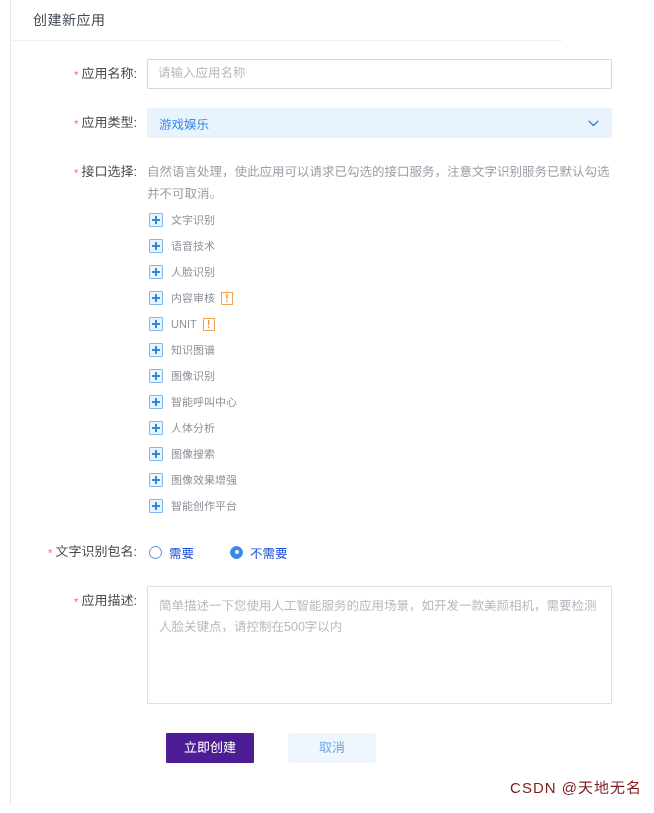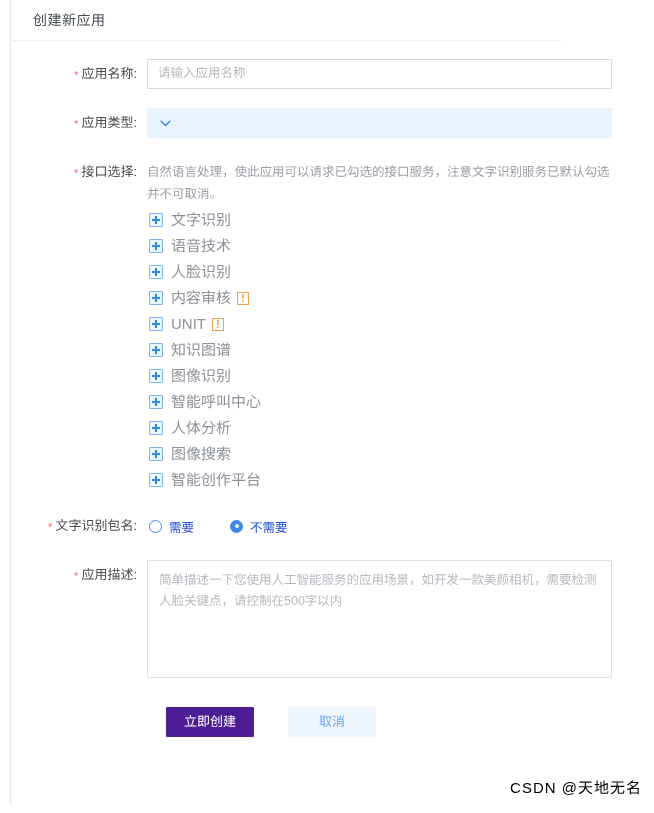--- a/index.html
+++ b/index.html
@@ -147,21 +147,21 @@
   }
   .expander::before {
     left: 2px; right: 2px; top: 50%;
     height: 2px; margin-top: -1px;
   }
   .expander::after {
     top: 2px; bottom: 2px; left: 50%;
     width: 2px; margin-left: -1px;
   }
   .tree-label {
-    font-size: 15px;
+    font-size: 11px;
     color: #8d929a;
     line-height: 26px;
   }
   .warn-badge {
     display: inline-block;
     margin-left: 6px;
     width: 12px;
     height: 13px;
     border: 1px solid #f0a355;
     color: #f0943a;
@@ -262,21 +262,21 @@
     background: #eff6fe;
     color: #6fa8e8;
   }
 
   
   .watermark {
     position: absolute;
     right: 12px;
     bottom: 16px;
     font-size: 15px;
-    color: #000000;
+    color: #7f1d1d;
     letter-spacing: 1px;
     white-space: nowrap;
   }
 </style>
 </head>
 <body>
 
 <div class="panel">
 
   <div class="panel-header">创建新应用</div>
@@ -291,20 +291,21 @@
         <input class="text-input" type="text" placeholder="请输入应用名称" style="">
       </div>
     </div>
 
     <div class="form-row">
       <div class="form-label">
         <span class="req-star">*</span><span>应用类型:</span>
       </div>
       <div class="form-field">
         <div class="select-box">
+          <span class="select-value">游戏娱乐</span>
           <span class="chev">
             <svg viewBox="0 0 16 16" width="13" height="13" aria-hidden="true">
               <path d="M2.6 5.2 L8 10.4 L13.4 5.2" fill="none" stroke="currentColor" stroke-width="1.9" stroke-linecap="round" stroke-linejoin="round"></path>
             </svg>
           </span>
         </div>
       </div>
     </div>
 
     <div class="form-row">
@@ -348,20 +349,24 @@
               <span class="expander"></span>
               <span class="tree-label">智能呼叫中心</span>
             </div>
             <div class="tree-item">
               <span class="expander"></span>
               <span class="tree-label">人体分析</span>
             </div>
             <div class="tree-item">
               <span class="expander"></span>
               <span class="tree-label">图像搜索</span>
+            </div>
+            <div class="tree-item">
+              <span class="expander"></span>
+              <span class="tree-label">图像效果增强</span>
             </div>
             <div class="tree-item">
               <span class="expander"></span>
               <span class="tree-label">智能创作平台</span>
             </div>
           </div>
       </div>
     </div>
 
     <div class="form-row">

